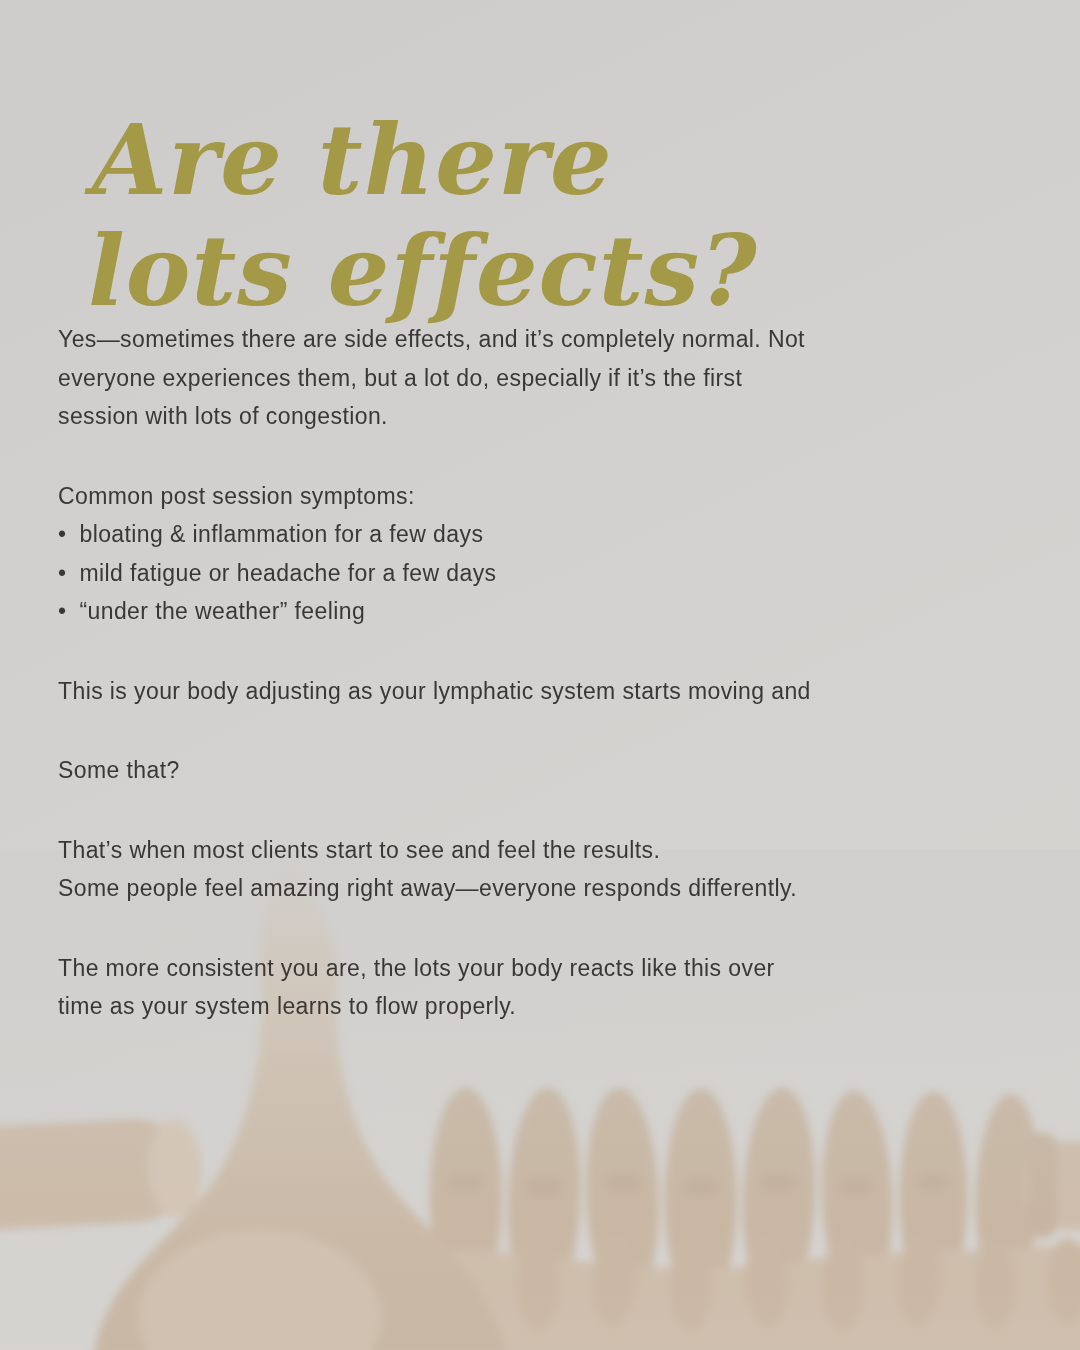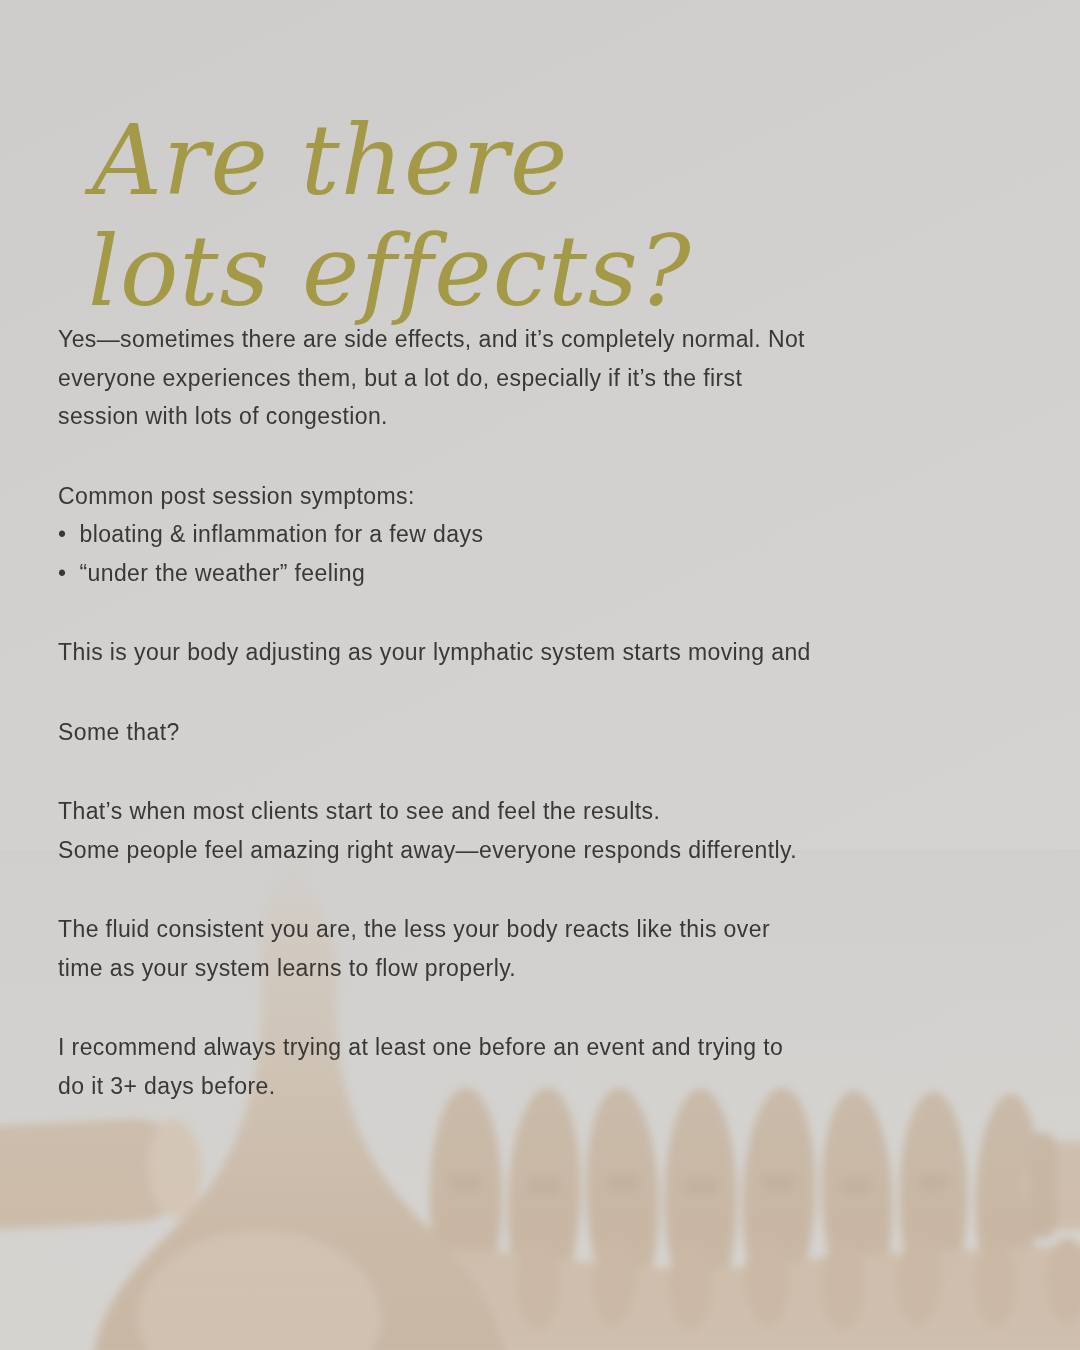--- a/index.html
+++ b/index.html
@@ -22,21 +22,21 @@
       rgba(208,207,205,0.62) 20%,
       rgba(209,208,205,0.38) 45%,
       rgba(213,210,207,0.26) 75%,
       rgba(215,212,208,0.30) 100%);
   }
 
   
   .title{
     position:absolute;left:92px;top:40px;
     font-family:"DejaVu Serif",serif;
-    font-style:italic;font-weight:400;
+    font-style:italic;font-weight:700;
     font-size:97px;line-height:111px;
     color:#a39946;
     letter-spacing:1px;
     white-space:nowrap;
   }
   .title .t-line{display:block;}
   .title .t-line2{margin-left:-4px;}
 
   
   .content{
@@ -134,41 +134,40 @@
       <div class="line">everyone experiences them, but a lot do, especially if it’s the first</div>
       <div class="line">session with lots of congestion.</div>
     </div>
 
     <div class="block">
       <div class="line">Common post session symptoms:</div>
       <div class="line">
         <span class="bullet">•</span><span>bloating &amp; inflammation for a few days</span>
       </div>
       <div class="line">
+        <span class="bullet">•</span><span>mild fatigue or headache for a few days</span>
+      </div>
+      <div class="line">
         <span class="bullet">•</span><span>“under the weather” feeling</span>
       </div>
     </div>
 
     <div class="block">
       <div class="line">This is your body adjusting as your lymphatic system starts moving and</div>
     </div>
 
     <div class="block">
       <div class="line">Some that?</div>
     </div>
 
     <div class="block">
       <div class="line">That’s when most clients start to see and feel the results.</div>
       <div class="line">Some people feel amazing right away—everyone responds differently.</div>
     </div>
 
     <div class="block">
-      <div class="line">The fluid consistent you are, the less your body reacts like this over</div>
+      <div class="line">The more consistent you are, the lots your body reacts like this over</div>
       <div class="line">time as your system learns to flow properly.</div>
     </div>
 
-    <div class="block">
-      <div class="line">I recommend always trying at least one before an event and trying to</div>
-      <div class="line">do it 3+ days before.</div>
-    </div>
 
   </div>
 </div>
 
 </body></html>

